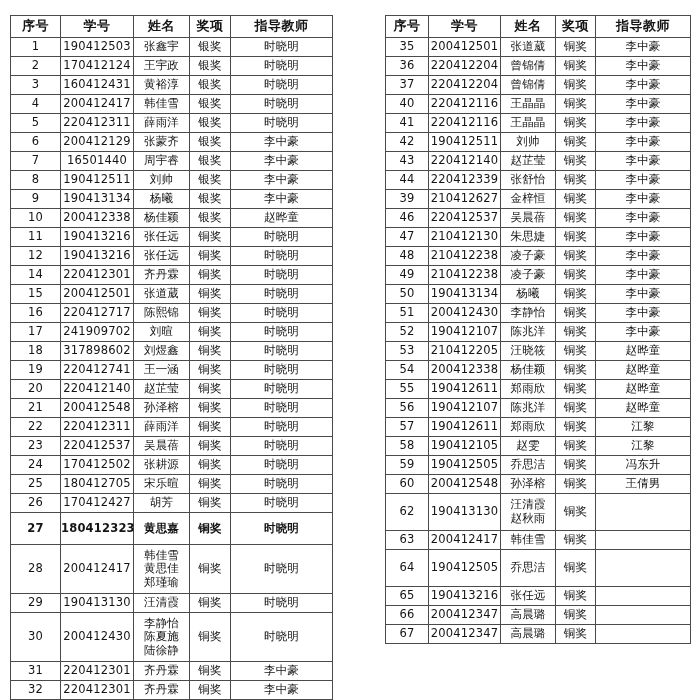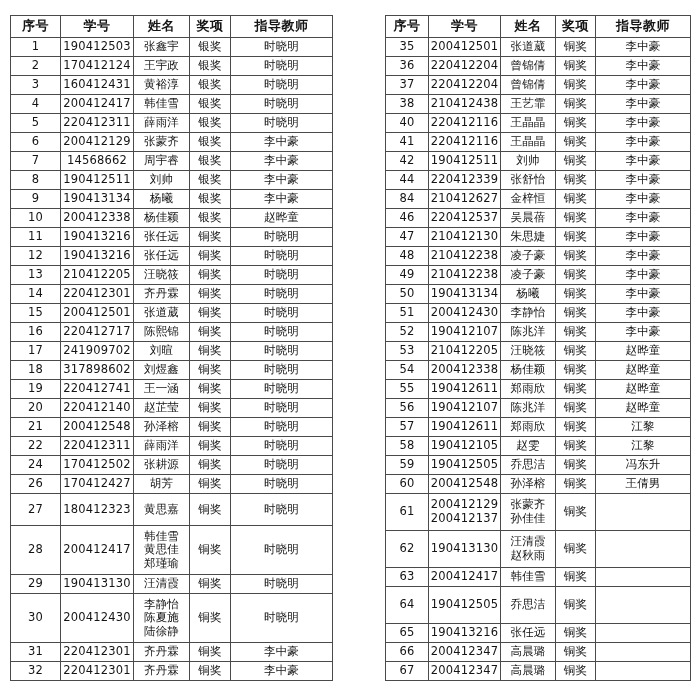--- a/index.html
+++ b/index.html
@@ -57,20 +57,21 @@
     height: 18px;
   }
   table.award-table tbody tr.tall td {
     height: 36px;
   }
   table.award-table tbody tr.tall2 td {
     height: 48px;
   }
   table.award-table tbody tr.tall3 td {
     height: 31px;
+    font-weight: bold;
   }
   td.num   { font-size: 11px; }
   td.sid   { font-size: 11px; font-variant-numeric: tabular-nums; }
   td.name  { font-size: 11.5px; }
   td.award { font-size: 11.5px; }
   td.teacher { font-size: 11.5px; }
 
   .multiline {
     display: block;
     line-height: 1.18;
@@ -152,21 +153,21 @@
           </tr>
           <tr>
             <td class="num">6</td>
             <td class="sid">200412129</td>
             <td class="name">张蒙齐</td>
             <td class="award">银奖</td>
             <td class="teacher">李中豪</td>
           </tr>
           <tr>
             <td class="num">7</td>
-            <td class="sid">14568662</td>
+            <td class="sid">16501440</td>
             <td class="name">周宇睿</td>
             <td class="award">银奖</td>
             <td class="teacher">李中豪</td>
           </tr>
           <tr>
             <td class="num">8</td>
             <td class="sid">190412511</td>
             <td class="name">刘帅</td>
             <td class="award">银奖</td>
             <td class="teacher">李中豪</td>
@@ -193,27 +194,20 @@
             <td class="teacher">时晓明</td>
           </tr>
           <tr>
             <td class="num">12</td>
             <td class="sid">190413216</td>
             <td class="name">张任远</td>
             <td class="award">铜奖</td>
             <td class="teacher">时晓明</td>
           </tr>
           <tr>
-            <td class="num">13</td>
-            <td class="sid">210412205</td>
-            <td class="name">汪晓筱</td>
-            <td class="award">铜奖</td>
-            <td class="teacher">时晓明</td>
-          </tr>
-          <tr>
             <td class="num">14</td>
             <td class="sid">220412301</td>
             <td class="name">齐丹霖</td>
             <td class="award">铜奖</td>
             <td class="teacher">时晓明</td>
           </tr>
           <tr>
             <td class="num">15</td>
             <td class="sid">200412501</td>
             <td class="name">张道葳</td>
@@ -263,23 +257,37 @@
             <td class="teacher">时晓明</td>
           </tr>
           <tr>
             <td class="num">22</td>
             <td class="sid">220412311</td>
             <td class="name">薛雨洋</td>
             <td class="award">铜奖</td>
             <td class="teacher">时晓明</td>
           </tr>
           <tr>
+            <td class="num">23</td>
+            <td class="sid">220412537</td>
+            <td class="name">吴晨蓓</td>
+            <td class="award">铜奖</td>
+            <td class="teacher">时晓明</td>
+          </tr>
+          <tr>
             <td class="num">24</td>
             <td class="sid">170412502</td>
             <td class="name">张耕源</td>
+            <td class="award">铜奖</td>
+            <td class="teacher">时晓明</td>
+          </tr>
+          <tr>
+            <td class="num">25</td>
+            <td class="sid">180412705</td>
+            <td class="name">宋乐暄</td>
             <td class="award">铜奖</td>
             <td class="teacher">时晓明</td>
           </tr>
           <tr>
             <td class="num">26</td>
             <td class="sid">170412427</td>
             <td class="name">胡芳</td>
             <td class="award">铜奖</td>
             <td class="teacher">时晓明</td>
           </tr>
@@ -371,27 +379,20 @@
             <td class="teacher">李中豪</td>
           </tr>
           <tr>
             <td class="num">37</td>
             <td class="sid">220412204</td>
             <td class="name">曾锦倩</td>
             <td class="award">铜奖</td>
             <td class="teacher">李中豪</td>
           </tr>
           <tr>
-            <td class="num">38</td>
-            <td class="sid">210412438</td>
-            <td class="name">王艺霏</td>
-            <td class="award">铜奖</td>
-            <td class="teacher">李中豪</td>
-          </tr>
-          <tr>
             <td class="num">40</td>
             <td class="sid">220412116</td>
             <td class="name">王晶晶</td>
             <td class="award">铜奖</td>
             <td class="teacher">李中豪</td>
           </tr>
           <tr>
             <td class="num">41</td>
             <td class="sid">220412116</td>
             <td class="name">王晶晶</td>
@@ -399,28 +400,35 @@
             <td class="teacher">李中豪</td>
           </tr>
           <tr>
             <td class="num">42</td>
             <td class="sid">190412511</td>
             <td class="name">刘帅</td>
             <td class="award">铜奖</td>
             <td class="teacher">李中豪</td>
           </tr>
           <tr>
+            <td class="num">43</td>
+            <td class="sid">220412140</td>
+            <td class="name">赵芷莹</td>
+            <td class="award">铜奖</td>
+            <td class="teacher">李中豪</td>
+          </tr>
+          <tr>
             <td class="num">44</td>
             <td class="sid">220412339</td>
             <td class="name">张舒怡</td>
             <td class="award">铜奖</td>
             <td class="teacher">李中豪</td>
           </tr>
           <tr>
-            <td class="num">84</td>
+            <td class="num">39</td>
             <td class="sid">210412627</td>
             <td class="name">金梓恒</td>
             <td class="award">铜奖</td>
             <td class="teacher">李中豪</td>
           </tr>
           <tr>
             <td class="num">46</td>
             <td class="sid">220412537</td>
             <td class="name">吴晨蓓</td>
             <td class="award">铜奖</td>
@@ -516,33 +524,20 @@
             <td class="name">乔思洁</td>
             <td class="award">铜奖</td>
             <td class="teacher">冯东升</td>
           </tr>
           <tr>
             <td class="num">60</td>
             <td class="sid">200412548</td>
             <td class="name">孙泽榕</td>
             <td class="award">铜奖</td>
             <td class="teacher">王倩男</td>
-          </tr>
-          <tr class="tall">
-            <td class="num">61</td>
-            <td class="sid">
-              <span class="multiline">200412129
-200412137</span>
-            </td>
-            <td class="name">
-              <span class="multiline">张蒙齐
-孙佳佳</span>
-            </td>
-            <td class="award">铜奖</td>
-            <td class="teacher"></td>
           </tr>
           <tr class="tall">
             <td class="num">62</td>
             <td class="sid">190413130</td>
             <td class="name">
               <span class="multiline">汪清霞
 赵秋雨</span>
             </td>
             <td class="award">铜奖</td>
             <td class="teacher"></td>

